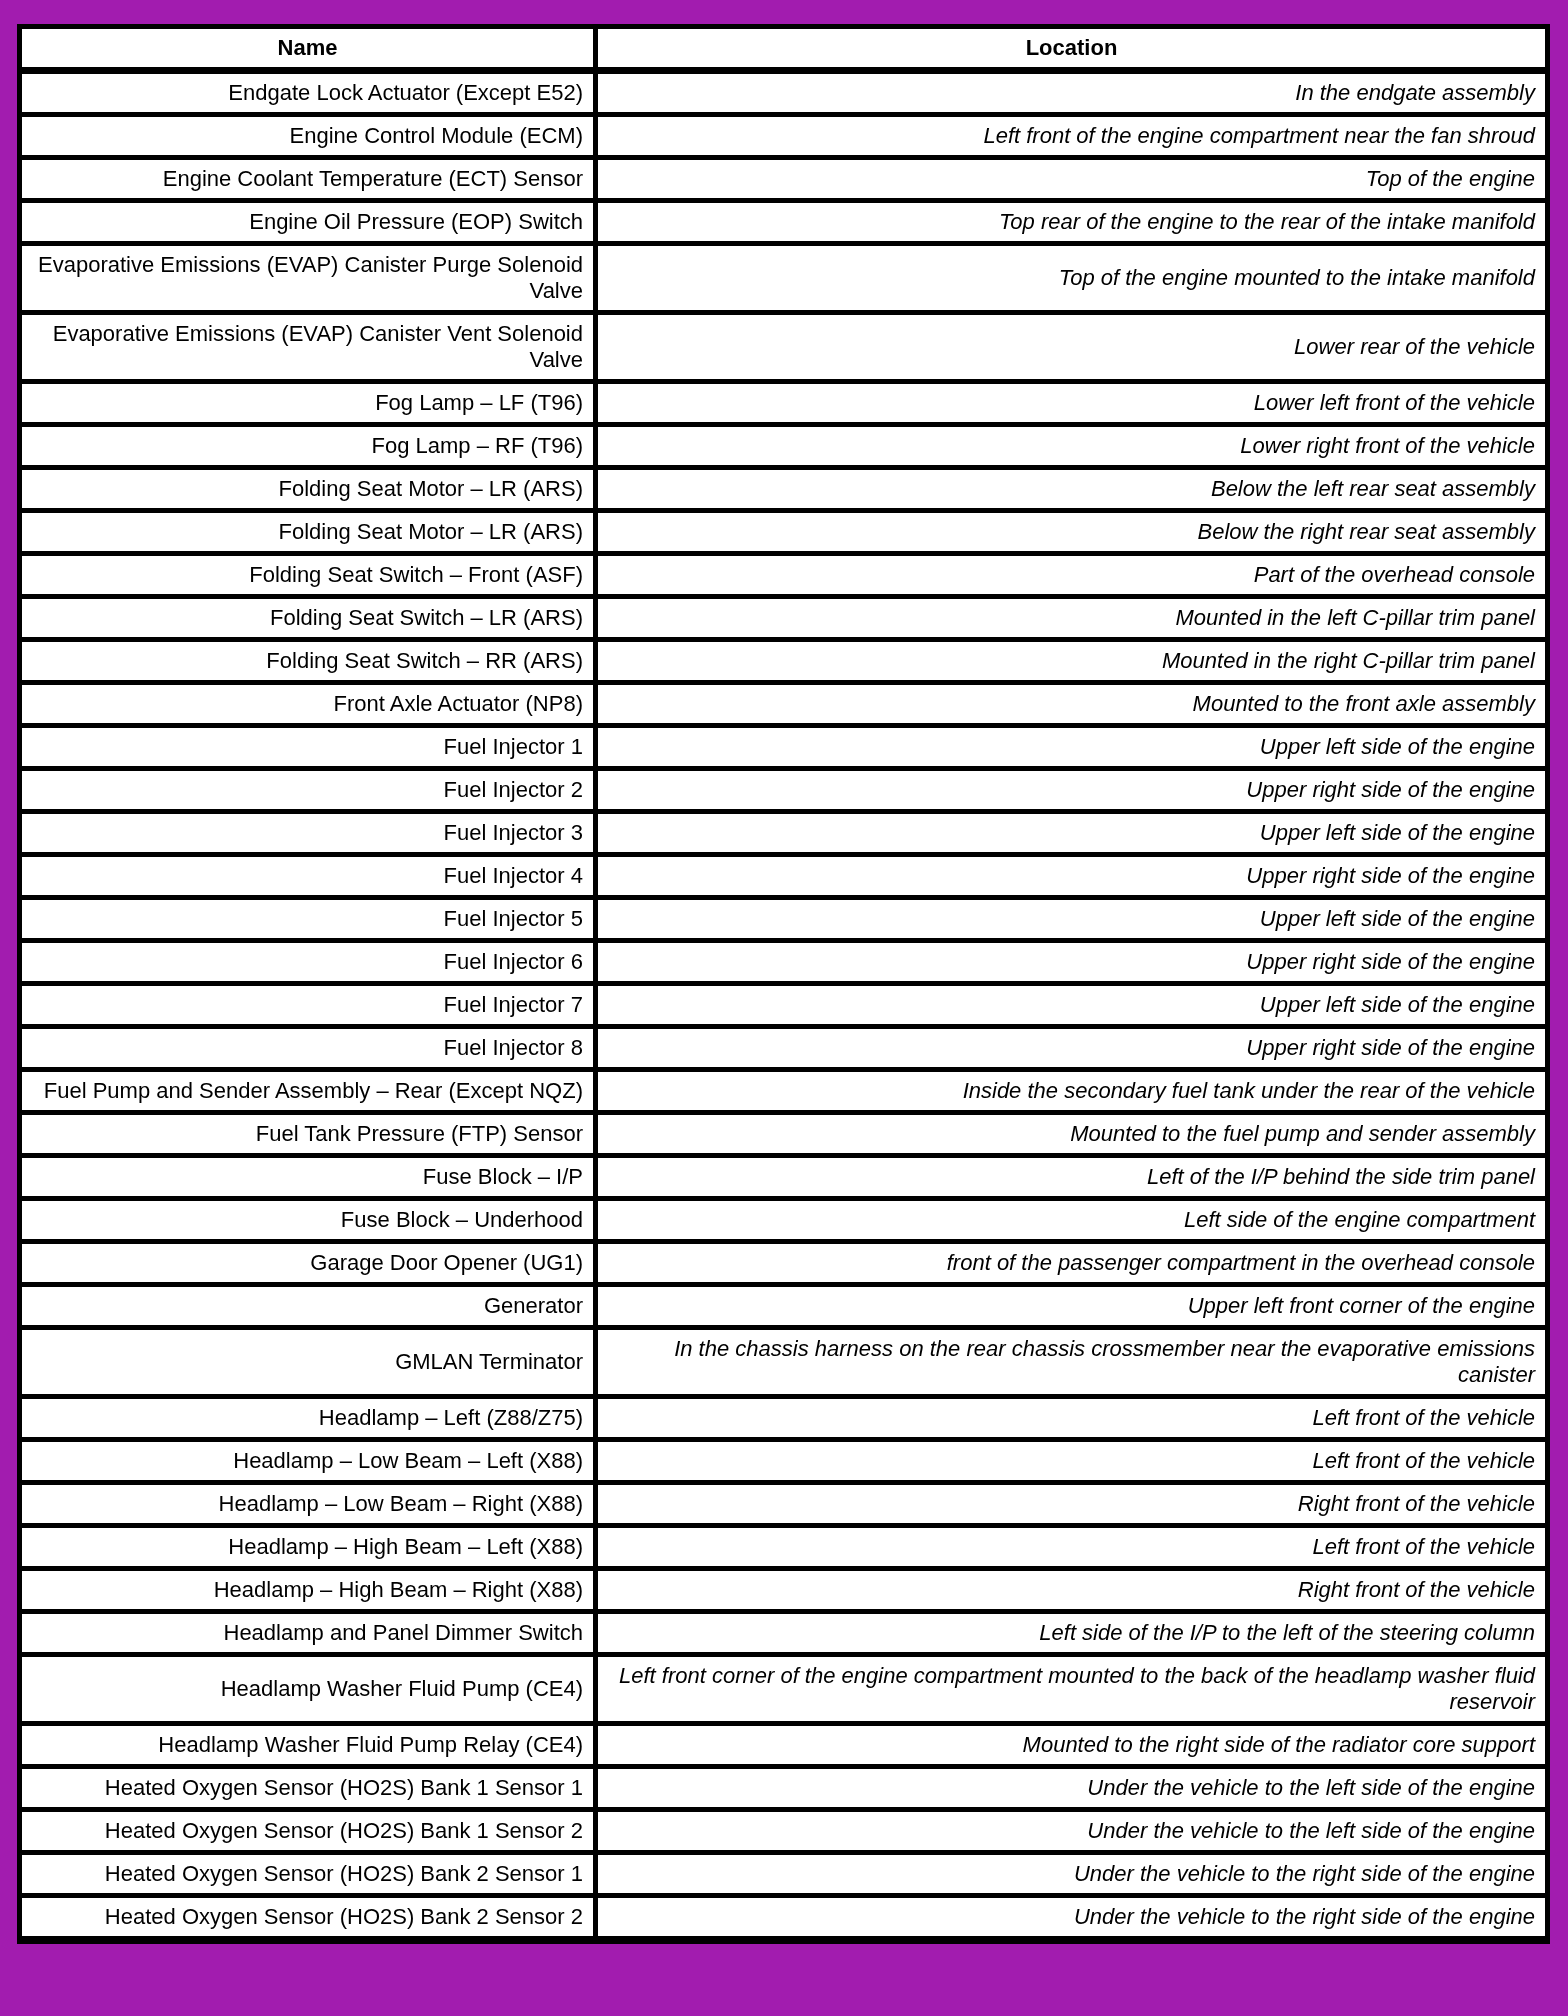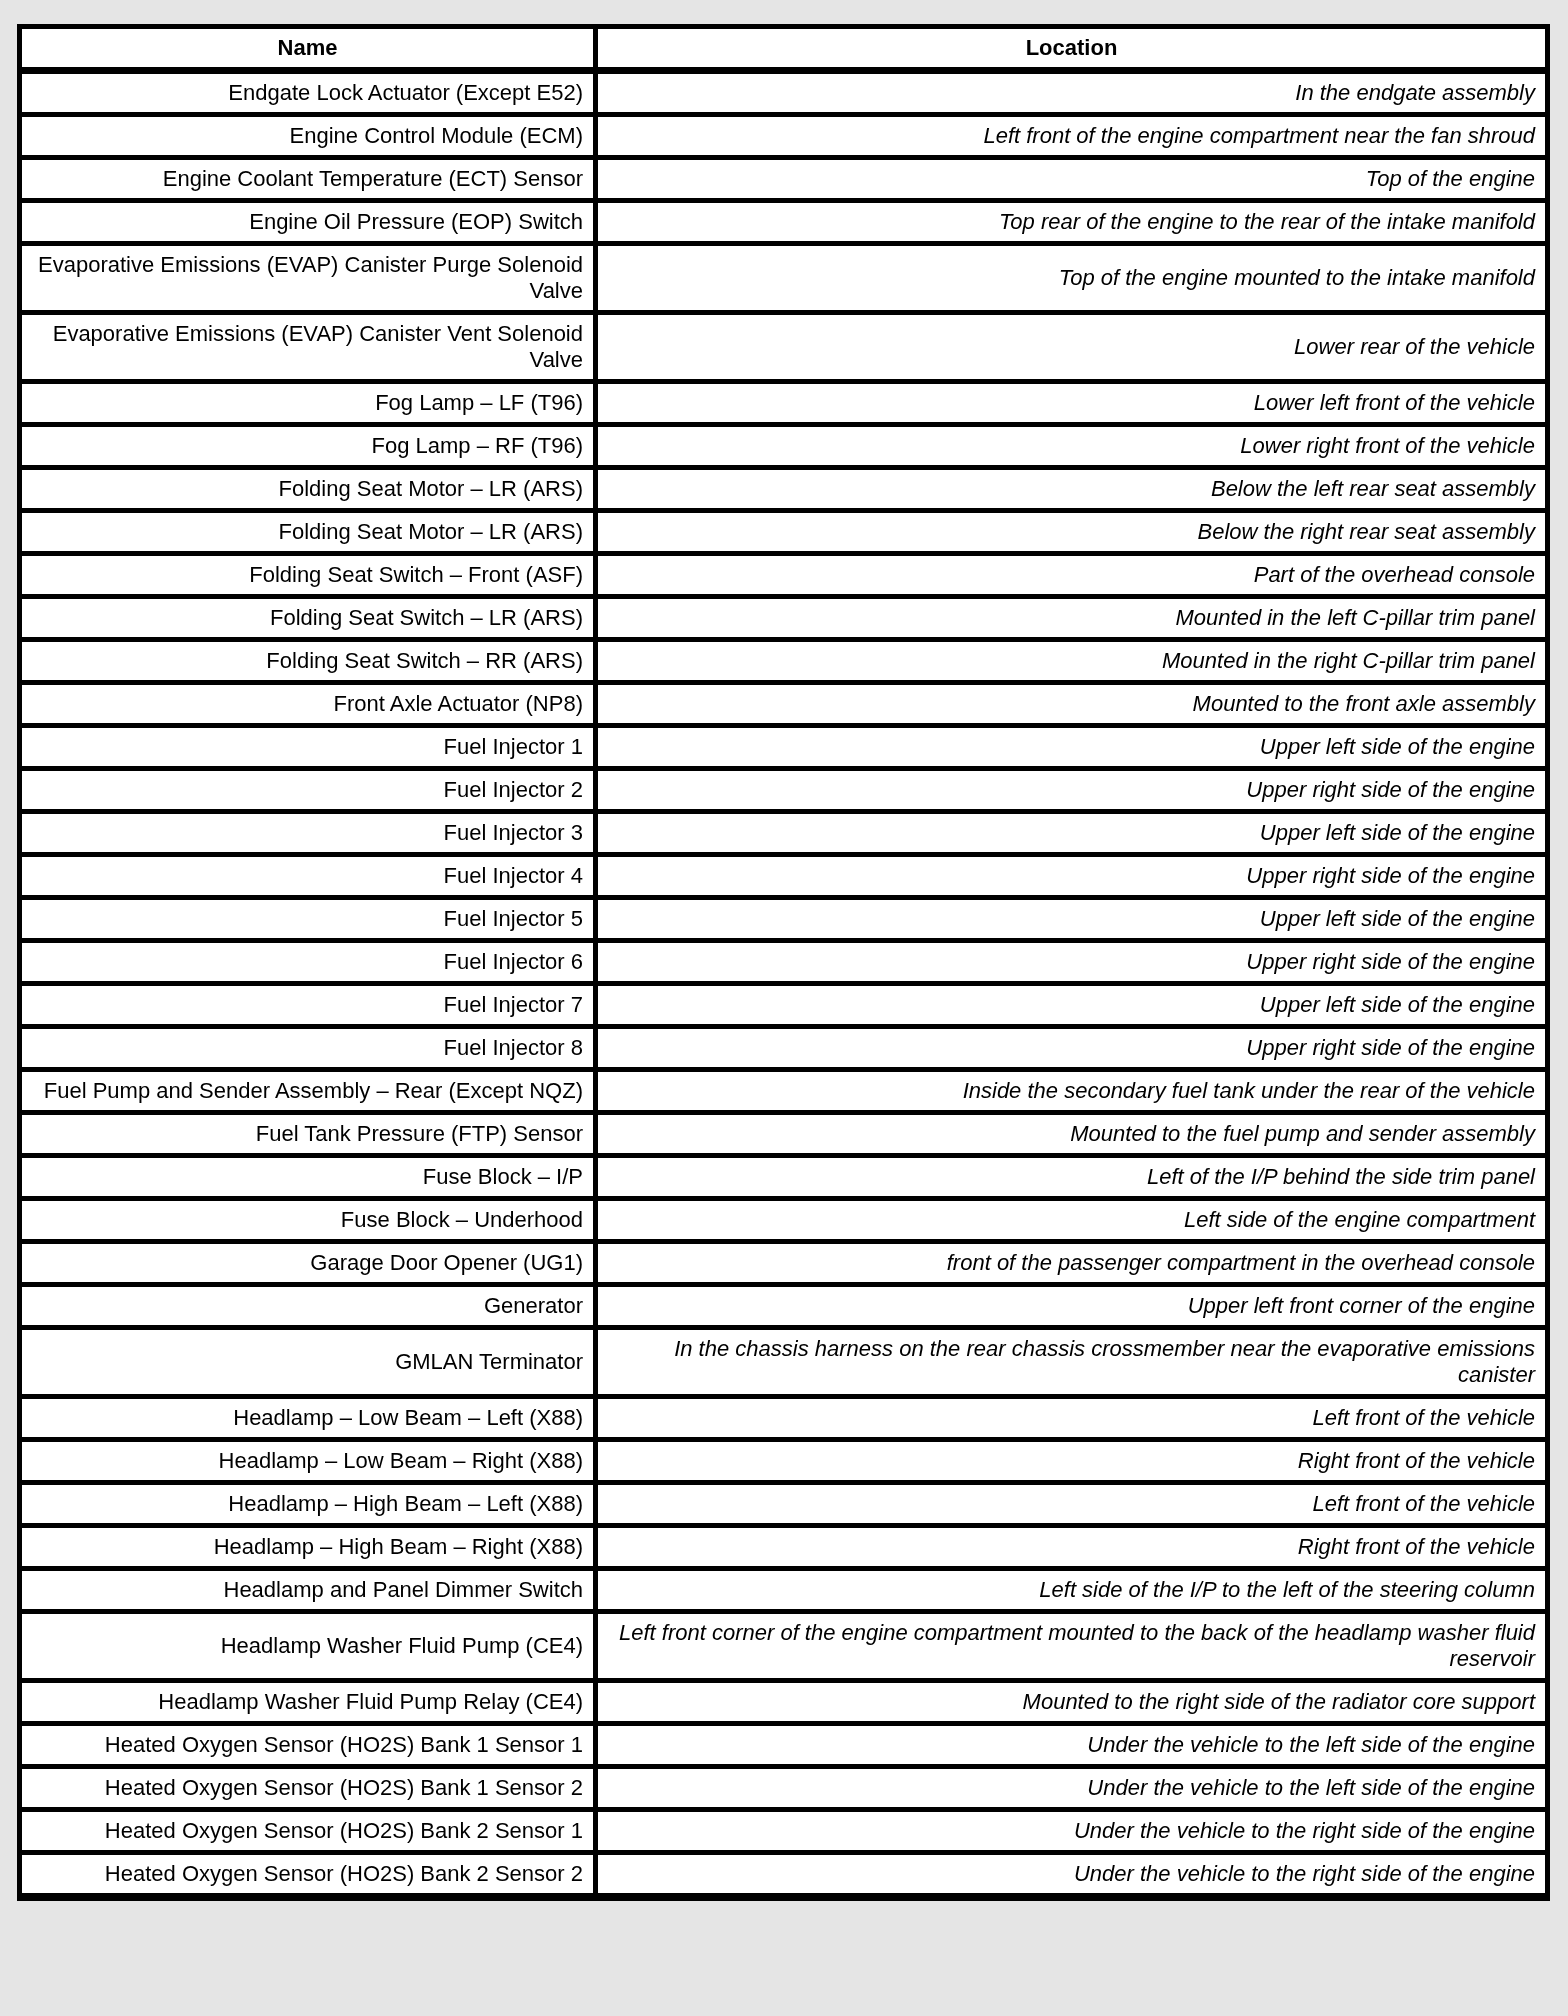--- a/index.html
+++ b/index.html
@@ -4,21 +4,21 @@
 <style>
   html, body {
     margin: 0;
     padding: 0;
     background: #ffffff;
   }
   .page {
     position: relative;
     width: 1568px;
     height: 2016px;
-    background: #e5e5e5;
+    background: #a21caf;
     font-family: "Liberation Sans", sans-serif;
     color: #000000;
   }
   table.locator {
     position: absolute;
     left: 17px;
     top: 24px;
     width: 1533px;
     border-collapse: collapse;
     table-layout: fixed;
@@ -207,20 +207,24 @@
   <tr>
     <td class="name-cell">Generator</td>
     <td class="loc-cell">Upper left front corner of the engine</td>
   </tr>
 
   <tr>
     <td class="name-cell">GMLAN Terminator</td>
     <td class="loc-cell">In the chassis harness on the rear chassis crossmember near the evaporative emissions canister</td>
   </tr>
 
+  <tr>
+    <td class="name-cell">Headlamp – Left (Z88/Z75)</td>
+    <td class="loc-cell">Left front of the vehicle</td>
+  </tr>
 
 
   <tr>
     <td class="name-cell">Headlamp – Low Beam – Left (X88)</td>
     <td class="loc-cell">Left front of the vehicle</td>
   </tr>
 
   <tr>
     <td class="name-cell">Headlamp – Low Beam – Right (X88)</td>
     <td class="loc-cell">Right front of the vehicle</td>

